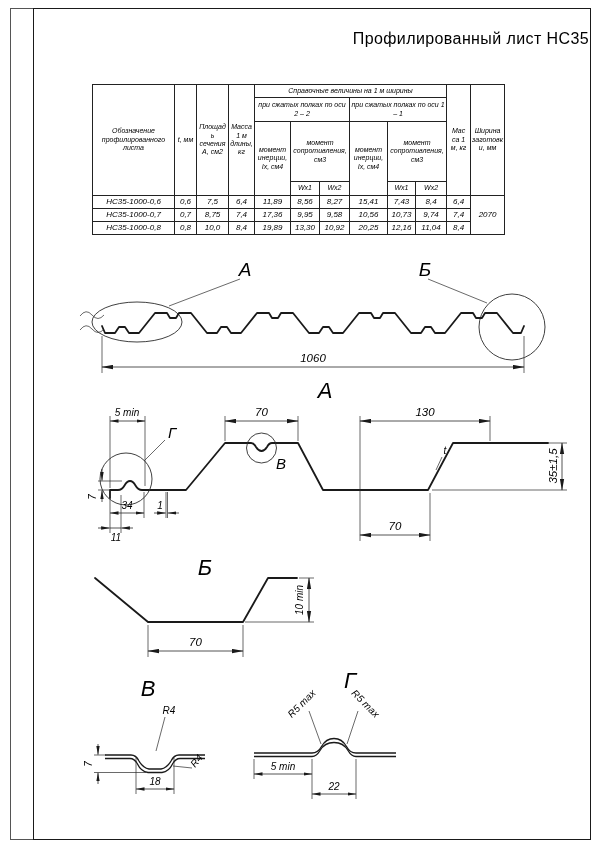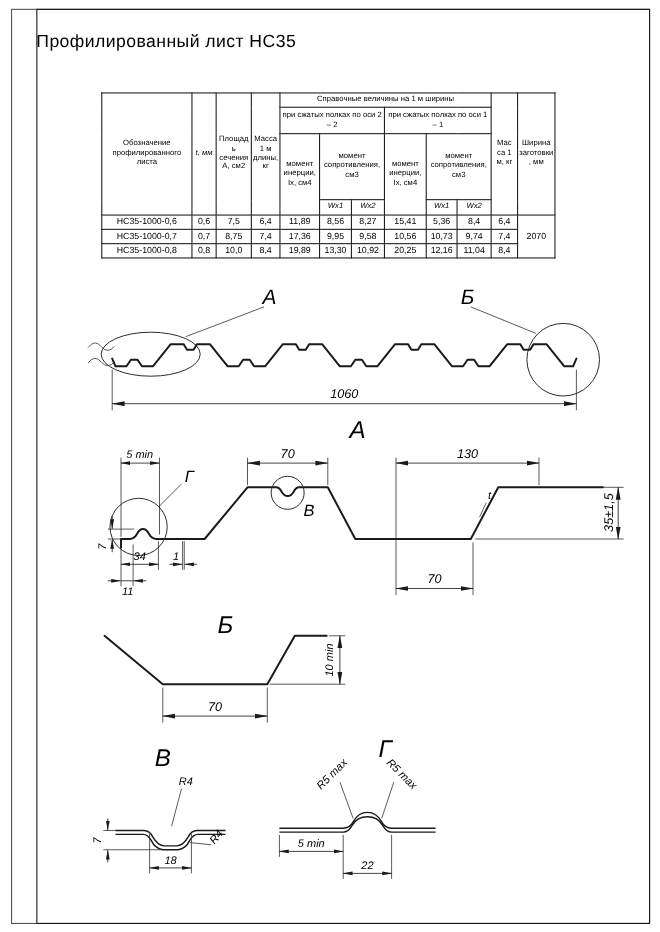--- a/index.html
+++ b/index.html
@@ -1,21 +1,21 @@
 <!DOCTYPE html>
 <html><head>
 <meta charset="utf-8">
 <style>
   html,body{margin:0;padding:0;}
   body{width:600px;height:847px;position:relative;background:#ffffff;font-family:"Liberation Sans",sans-serif;overflow:hidden;}
   .frame-outer{position:absolute;left:10px;top:8px;width:579px;height:830px;border:1px solid #555;}
   .frame-inner{position:absolute;left:33px;top:8px;width:556px;height:830px;border:1.5px solid #1a1a1a;}
-  .title{position:absolute;left:33px;top:30px;width:556px;text-align:left;font-size:16px;color:#000;letter-spacing:.4px;}
+  .title{position:absolute;left:33px;top:30px;width:556px;text-align:right;font-size:16px;color:#000;letter-spacing:.4px;}
   table.spec{position:absolute;left:92px;top:84px;width:412px;border-collapse:collapse;table-layout:fixed;}
-  .spec td{border:1px solid #222;text-align:center;vertical-align:middle;font-size:7px;line-height:1.2;padding:0 1px;color:#000;overflow:hidden;word-break:break-word;overflow-wrap:anywhere;}
+  .spec td{border:1px solid #222;text-align:center;vertical-align:middle;font-size:7px;line-height:1.2;padding:0 1px;color:#000;overflow:hidden;word-break:break-word;overflow-wrap:anywhere;font-style:italic;}
   .spec td.dv{font-size:8px;}
   .spec td.it{font-style:italic;}
   tr.hr1{height:13px;} tr.hr2{height:24px;} tr.hr3{height:60px;} tr.hr4{height:14px;} tr.dr{height:13px;}
   svg .cl{fill:none;stroke:#1a1a1a;stroke-width:1.8;stroke-linejoin:round;stroke-linecap:round;}
   svg .cl2{fill:none;stroke:#1a1a1a;stroke-width:1.3;stroke-linejoin:round;}
   svg .dl{fill:none;stroke:#2a2a2a;stroke-width:0.8;}
   svg .xl{fill:none;stroke:#2a2a2a;stroke-width:0.7;}
   svg .co{fill:none;stroke:#2a2a2a;stroke-width:0.9;}
   svg text{fill:#000;}
   svg .dim{font:italic 11.5px "Liberation Sans",sans-serif;}
@@ -75,21 +75,21 @@
   </tr>
   <tr class="dr">
     <td class="dv">НС35-1000-0,6</td>
     <td class="dv">0,6</td>
     <td class="dv">7,5</td>
     <td class="dv">6,4</td>
     <td class="dv">11,89</td>
     <td class="dv">8,56</td>
     <td class="dv">8,27</td>
     <td class="dv">15,41</td>
-    <td class="dv">5,36</td>
+    <td class="dv">7,43</td>
     <td class="dv">8,4</td>
     <td class="dv">6,4</td>
     <td class="dv" rowspan="3">2070</td>
   </tr>
   <tr class="dr">
     <td class="dv">НС35-1000-0,7</td>
     <td class="dv">0,7</td>
     <td class="dv">8,75</td>
     <td class="dv">7,4</td>
     <td class="dv">17,36</td>

